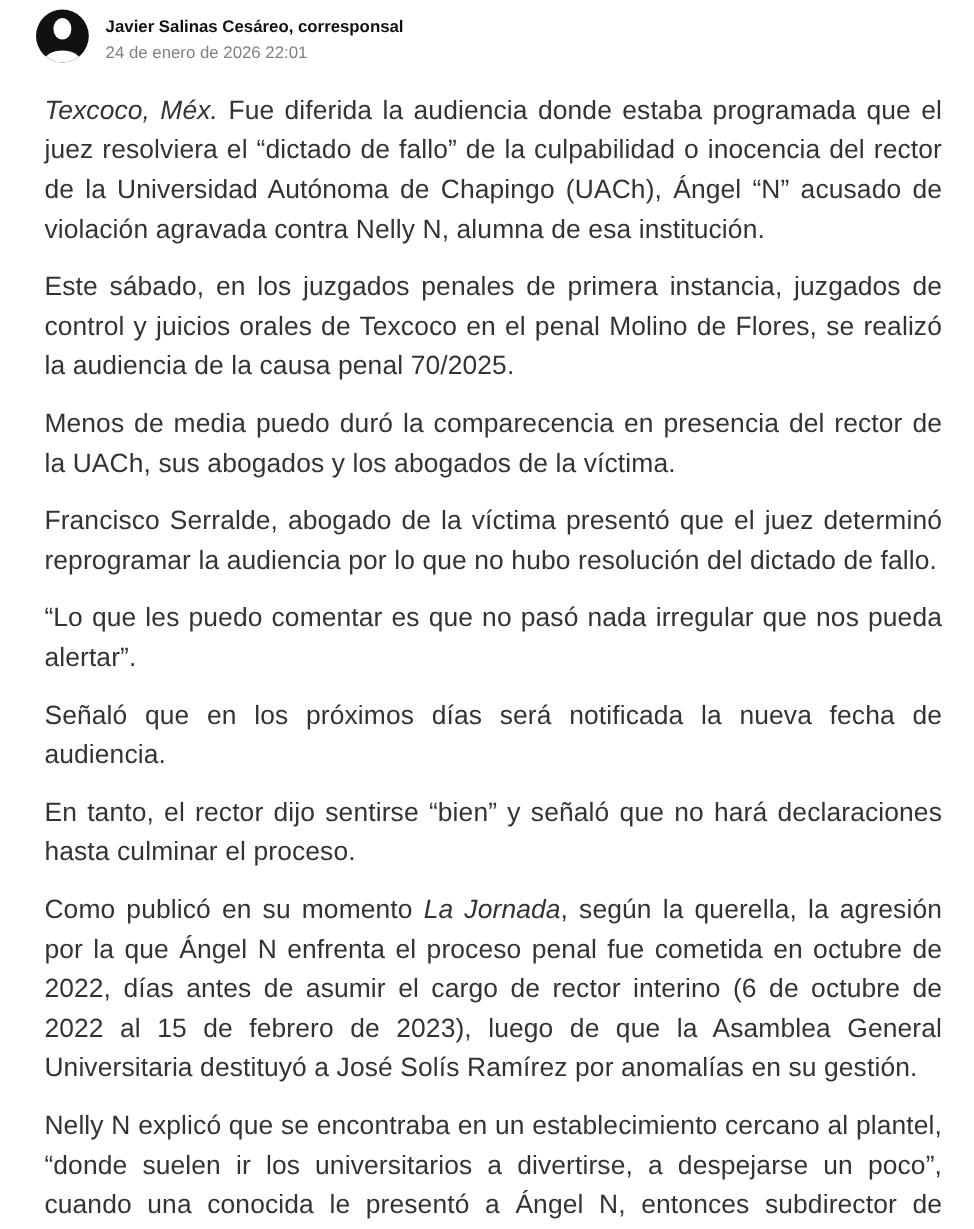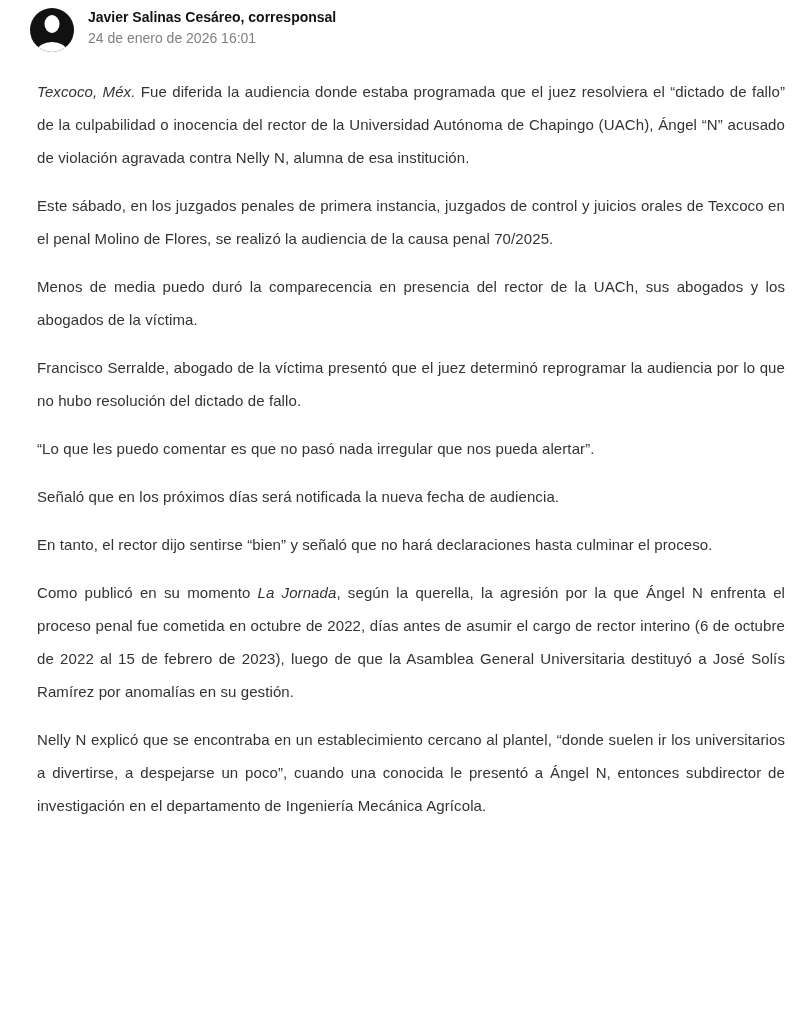--- a/index.html
+++ b/index.html
@@ -11,21 +11,21 @@
   .page {
     width: 812px;
     min-height: 1024px;
     background: #ffffff;
     box-sizing: border-box;
     padding: 8px 27px 30px 30px;
   }
   
   .byline {
     display: flex;
-    align-items: flex-start;
+    align-items: flex-end;
     gap: 14px;
     margin-bottom: 23px;
   }
   .avatar {
     width: 44px;
     height: 44px;
     border-radius: 50%;
     background: #111111;
     position: relative;
     overflow: hidden;
@@ -66,42 +66,42 @@
     font-size: 14px;
     color: #808080;
     line-height: 18px;
   }
   
   .article-body {
     padding-left: 7px;
   }
   .article-body p {
     margin: 0 0 15px 0;
-    font-size: 15px;
+    font-size: 22px;
     line-height: 33px;
     color: #333333;
     text-align: justify;
     letter-spacing: 0.1px;
   }
   .article-body p:last-child { margin-bottom: 0; }
   .article-body em { font-style: italic; }
 </style>
 </head>
 <body>
 
 <div class="page">
 
   <header class="byline">
     <div class="avatar">
       <div class="head"></div>
       <div class="shoulders"></div>
     </div>
     <div class="byline-text">
       <div class="author">Javier Salinas Cesáreo, corresponsal</div>
-      <div class="date">24 de enero de 2026 16:01</div>
+      <div class="date">24 de enero de 2026 22:01</div>
     </div>
   </header>
 
   <div class="article-body" id="article-body">
       <p><em>Texcoco, Méx.</em><span> Fue diferida la audiencia donde estaba programada que el juez resolviera el “dictado de fallo” de la culpabilidad o inocencia del rector de la Universidad Autónoma de Chapingo (UACh), Ángel “N” acusado de violación agravada contra Nelly N, alumna de esa institución.</span></p>
       <p><span>Este sábado, en los juzgados penales de primera instancia, juzgados de control y juicios orales de Texcoco en el penal Molino de Flores, se realizó la audiencia de la causa penal 70/2025.</span></p>
       <p><span>Menos de media puedo duró la comparecencia en presencia del rector de la UACh, sus abogados y los abogados de la víctima.</span></p>
       <p><span>Francisco Serralde, abogado de la víctima presentó que el juez determinó reprogramar la audiencia por lo que no hubo resolución del dictado de fallo.</span></p>
       <p><span>“Lo que les puedo comentar es que no pasó nada irregular que nos pueda alertar”.</span></p>
       <p><span>Señaló que en los próximos días será notificada la nueva fecha de audiencia.</span></p>

